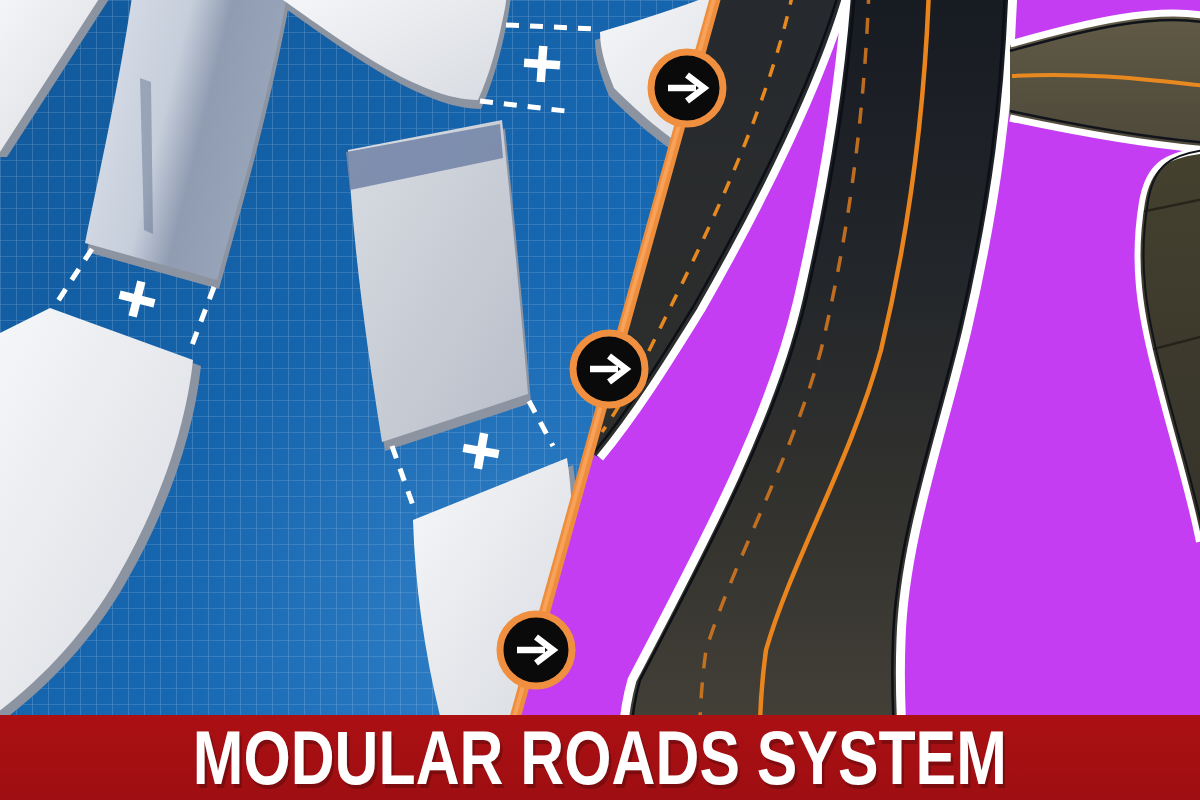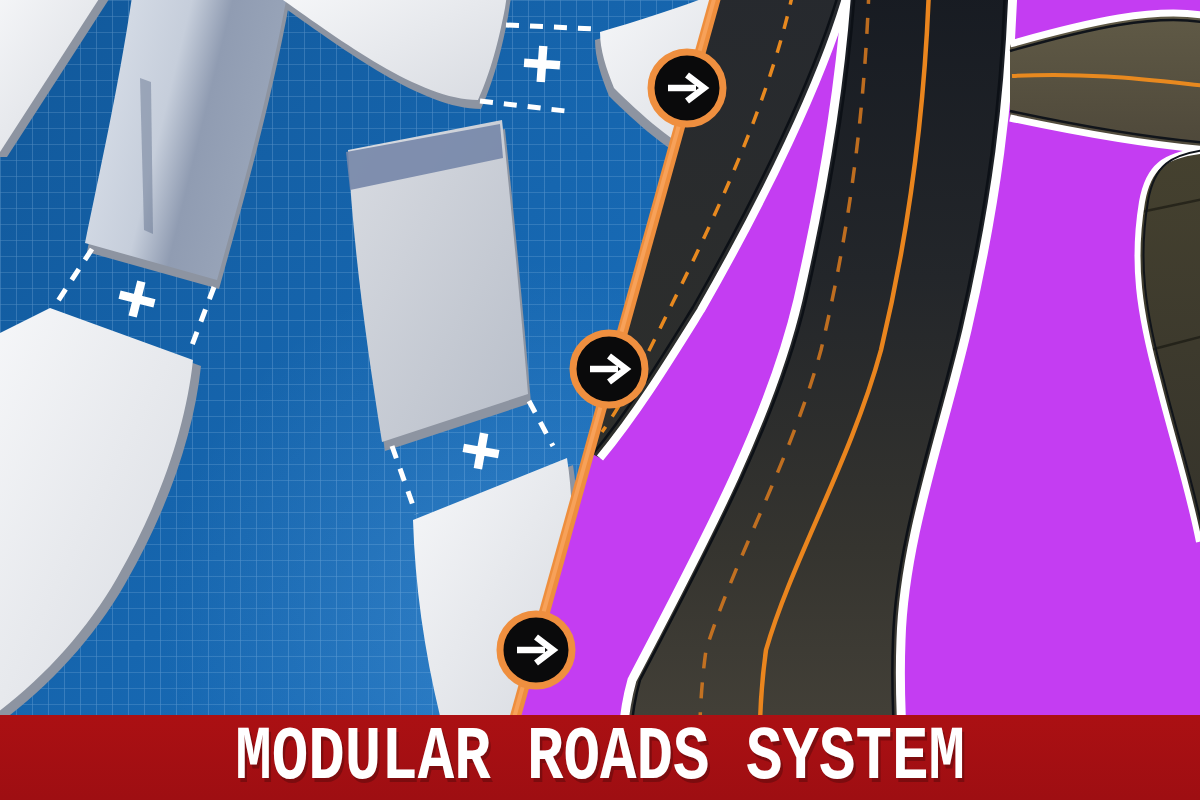--- a/index.html
+++ b/index.html
@@ -1,17 +1,17 @@
 <!DOCTYPE html>
 <html style="--banner-background-color: #ab1013; --banner-text-color: #ffffff; --divider-color: #ee8e3d; --divider-ring-color: #ef8f3f; --blueprint-panel-background-color: #1566ab; --blueprint-panel-grid-color: #9cc4e8; --blueprint-panel-piece-color: #f2f4f7; --render-panel-background-color: #c43df2; --render-panel-asphalt-color: #2b2b28; --render-panel-road-line-color: #e8851e; --render-panel-road-edge-color: #ffffff;"><head>
 <meta charset="utf-8">
 <style>
   html,body{margin:0;padding:0;background:#000;}
   .stage{position:relative;width:1200px;height:800px;overflow:hidden;
-         font-family:Liberation Mono, monospace;}
+         font-family:Liberation Sans, sans-serif;}
   .stage svg{position:absolute;left:0;top:0;display:block;}
   .banner{position:absolute;left:0;bottom:0;width:1200px;height:85px;
           background:linear-gradient(180deg,var(--banner-background-color,#b11216) 0%,#9e0e12 100%);
           display:flex;align-items:center;justify-content:center;z-index:5;}
   .banner-title{color:var(--banner-text-color,#ffffff);
           font-weight:700;font-size:76px;line-height:1;letter-spacing:0px;
           transform:scaleX(0.8);transform-origin:center;white-space:nowrap;
           text-shadow:3px 4px 0 rgba(80,8,10,0.45);}
 </style>
 </head>

